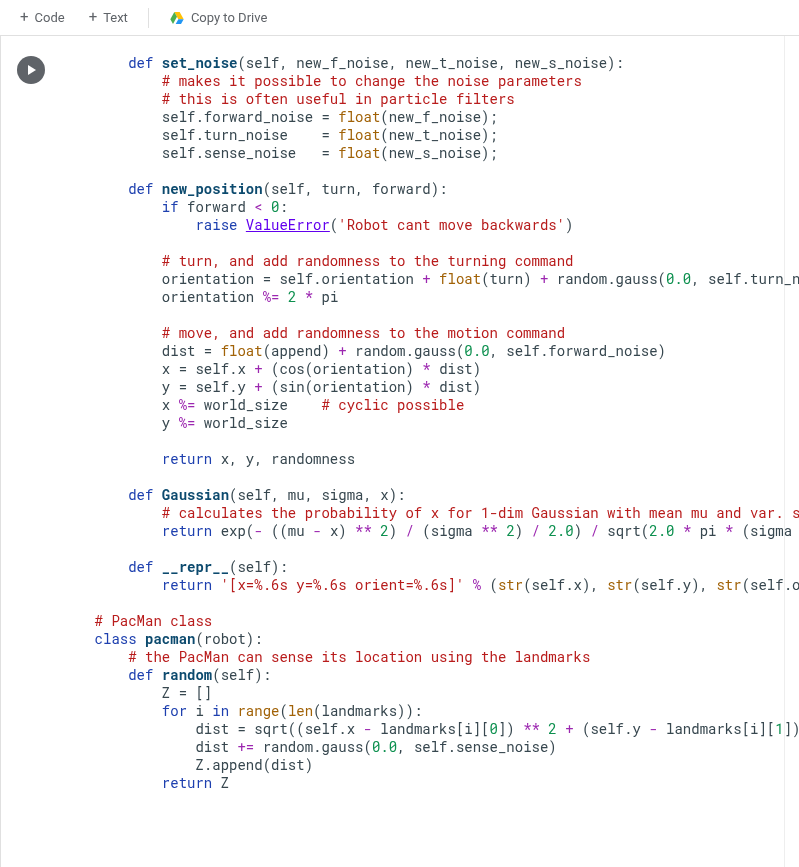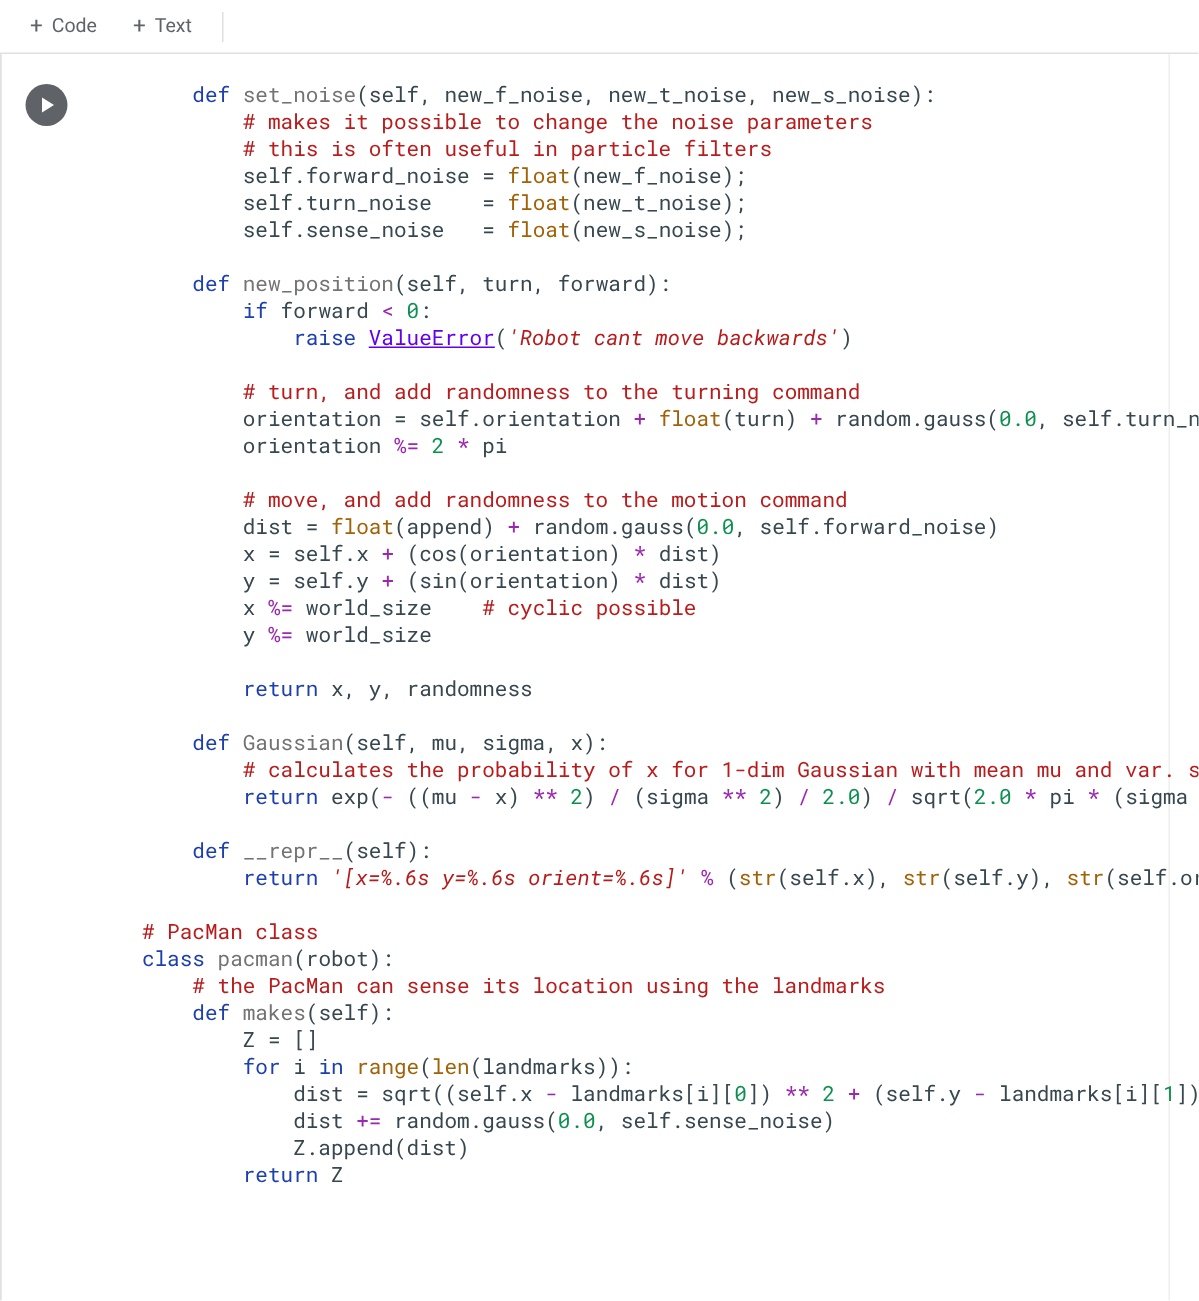--- a/index.html
+++ b/index.html
@@ -11,41 +11,50 @@
 .drive-icon { width:16px; height:16px; }
 .main { display:flex; height:calc(100% - 36px); }
 .gutter { width:10px; background:#e8e8e8; border-right:1px solid #e0e0e0; }
 .cell { flex:1; display:flex; padding-top:18px; position:relative; }
 .run-col { width:60px; display:flex; justify-content:center; padding-top:2px; }
 .run-btn { width:28px; height:28px; border-radius:50%; background:#5f6368; display:flex; align-items:center; justify-content:center; cursor:pointer; }
 .run-tri { width:0; height:0; border-left:8px solid #fff; border-top:5px solid transparent; border-bottom:5px solid transparent; margin-left:2px; }
 .code { flex:1; font-family:"Roboto Mono",Menlo,Consolas,monospace; font-size:14px; line-height:18px; color:#37474f; white-space:pre; overflow:hidden; position:relative; padding-bottom:20px; }
 .rborder { position:absolute; right:108px; top:0; bottom:0; width:1px; background:#eeeeee; }
 .kw { color:#1e40af;text-align:right; }
-.fn { color:#737373; }
+.fn { color:#0c4a6e;font-weight:bold; }
 .b2 { color:#6200ee;text-decoration:underline; }
 .bi { color:#a16207; }
 .cm { color:#b91c1c; }
-.st { color:#b71c1c;font-style:italic; }
+.st { color:#b71c1c; }
 .nm { color:#0d904f; }
 .op { color:#9c27b0; }
 </style>
 </head>
 <body>
 
 <div class="toolbar">
   <div class="tb-btn">
     <span class="plus">+</span>
     <span>Code</span>
   </div>
   <div class="tb-btn">
     <span class="plus">+</span>
     <span>Text</span>
   </div>
   <div class="tb-sep"></div>
+  <div class="tb-btn">
+    <svg class="drive-icon" viewBox="0 0 24 24">
+      <path fill="#4285F4" d="M8 2l8 0 6 10-4 7H6L2 12z" opacity="0"></path>
+      <polygon fill="#FFC107" points="8,3 16,3 22,14 14,14"></polygon>
+      <polygon fill="#2196F3" points="14,14 22,14 18,21 10,21"></polygon>
+      <polygon fill="#4CAF50" points="8,3 2,14 6,21 12,10"></polygon>
+    </svg>
+    <span>Copy to Drive</span>
+  </div>
 </div>
 
 <div class="main">
   <div class="gutter"></div>
   <div class="cell">
     <div class="rborder"></div>
     <div class="run-col">
       <div class="run-btn">
         <div class="run-tri"></div>
       </div>
@@ -77,21 +86,21 @@
         <span class="kw">def </span><span class="fn">Gaussian</span><span>(</span><span>self</span><span>, mu, sigma, x):</span>
             <span class="cm"># calculates the probability of x for 1-dim Gaussian with mean mu and var. sigma</span>
             <span class="kw">return </span><span>exp(</span><span class="op">-</span><span> ((mu </span><span class="op">-</span><span> x) </span><span class="op">**</span><span> </span><span class="nm">2</span><span>) </span><span class="op">/</span><span> (sigma </span><span class="op">**</span><span> </span><span class="nm">2</span><span>) </span><span class="op">/</span><span> </span><span class="nm">2.0</span><span>) </span><span class="op">/</span><span> sqrt(</span><span class="nm">2.0</span><span> </span><span class="op">*</span><span> pi </span><span class="op">*</span><span> (sigma </span>
 
         <span class="kw">def </span><span class="fn">__repr__</span><span>(</span><span>self</span><span>):</span>
             <span class="kw">return </span><span class="st">'[x=%.6s y=%.6s orient=%.6s]'</span><span> </span><span class="op">%</span><span> (</span><span class="bi">str</span><span>(</span><span>self</span><span>.x), </span><span class="bi">str</span><span>(</span><span>self</span><span>.y), </span><span class="bi">str</span><span>(</span><span>self</span><span>.orientation)</span>
 
     <span class="cm"># PacMan class</span>
     <span class="kw">class </span><span class="fn">pacman</span><span>(robot):</span>
         <span class="cm"># the PacMan can sense its location using the landmarks</span>
-        <span class="kw">def </span><span class="fn">makes</span><span>(</span><span>self</span><span>):</span>
+        <span class="kw">def </span><span class="fn">random</span><span>(</span><span>self</span><span>):</span>
             <span>Z </span><span>=</span><span> []</span>
             <span class="kw">for </span><span>i </span><span class="kw">in </span><span class="bi">range</span><span>(</span><span class="bi">len</span><span>(landmarks)):</span>
                 <span>dist </span><span>=</span><span> sqrt((</span><span>self</span><span>.x </span><span class="op">-</span><span> landmarks[i][</span><span class="nm">0</span><span>]) </span><span class="op">**</span><span> </span><span class="nm">2</span><span> </span><span class="op">+</span><span> (</span><span>self</span><span>.y </span><span class="op">-</span><span> landmarks[i][</span><span class="nm">1</span><span>]) </span>
                 <span>dist </span><span class="op">+=</span><span> random.gauss(</span><span class="nm">0.0</span><span>, </span><span>self</span><span>.sense_noise)</span>
                 <span>Z.append(dist)</span>
             <span class="kw">return </span><span>Z</span>
 </div>
   </div>
 </div>
 

